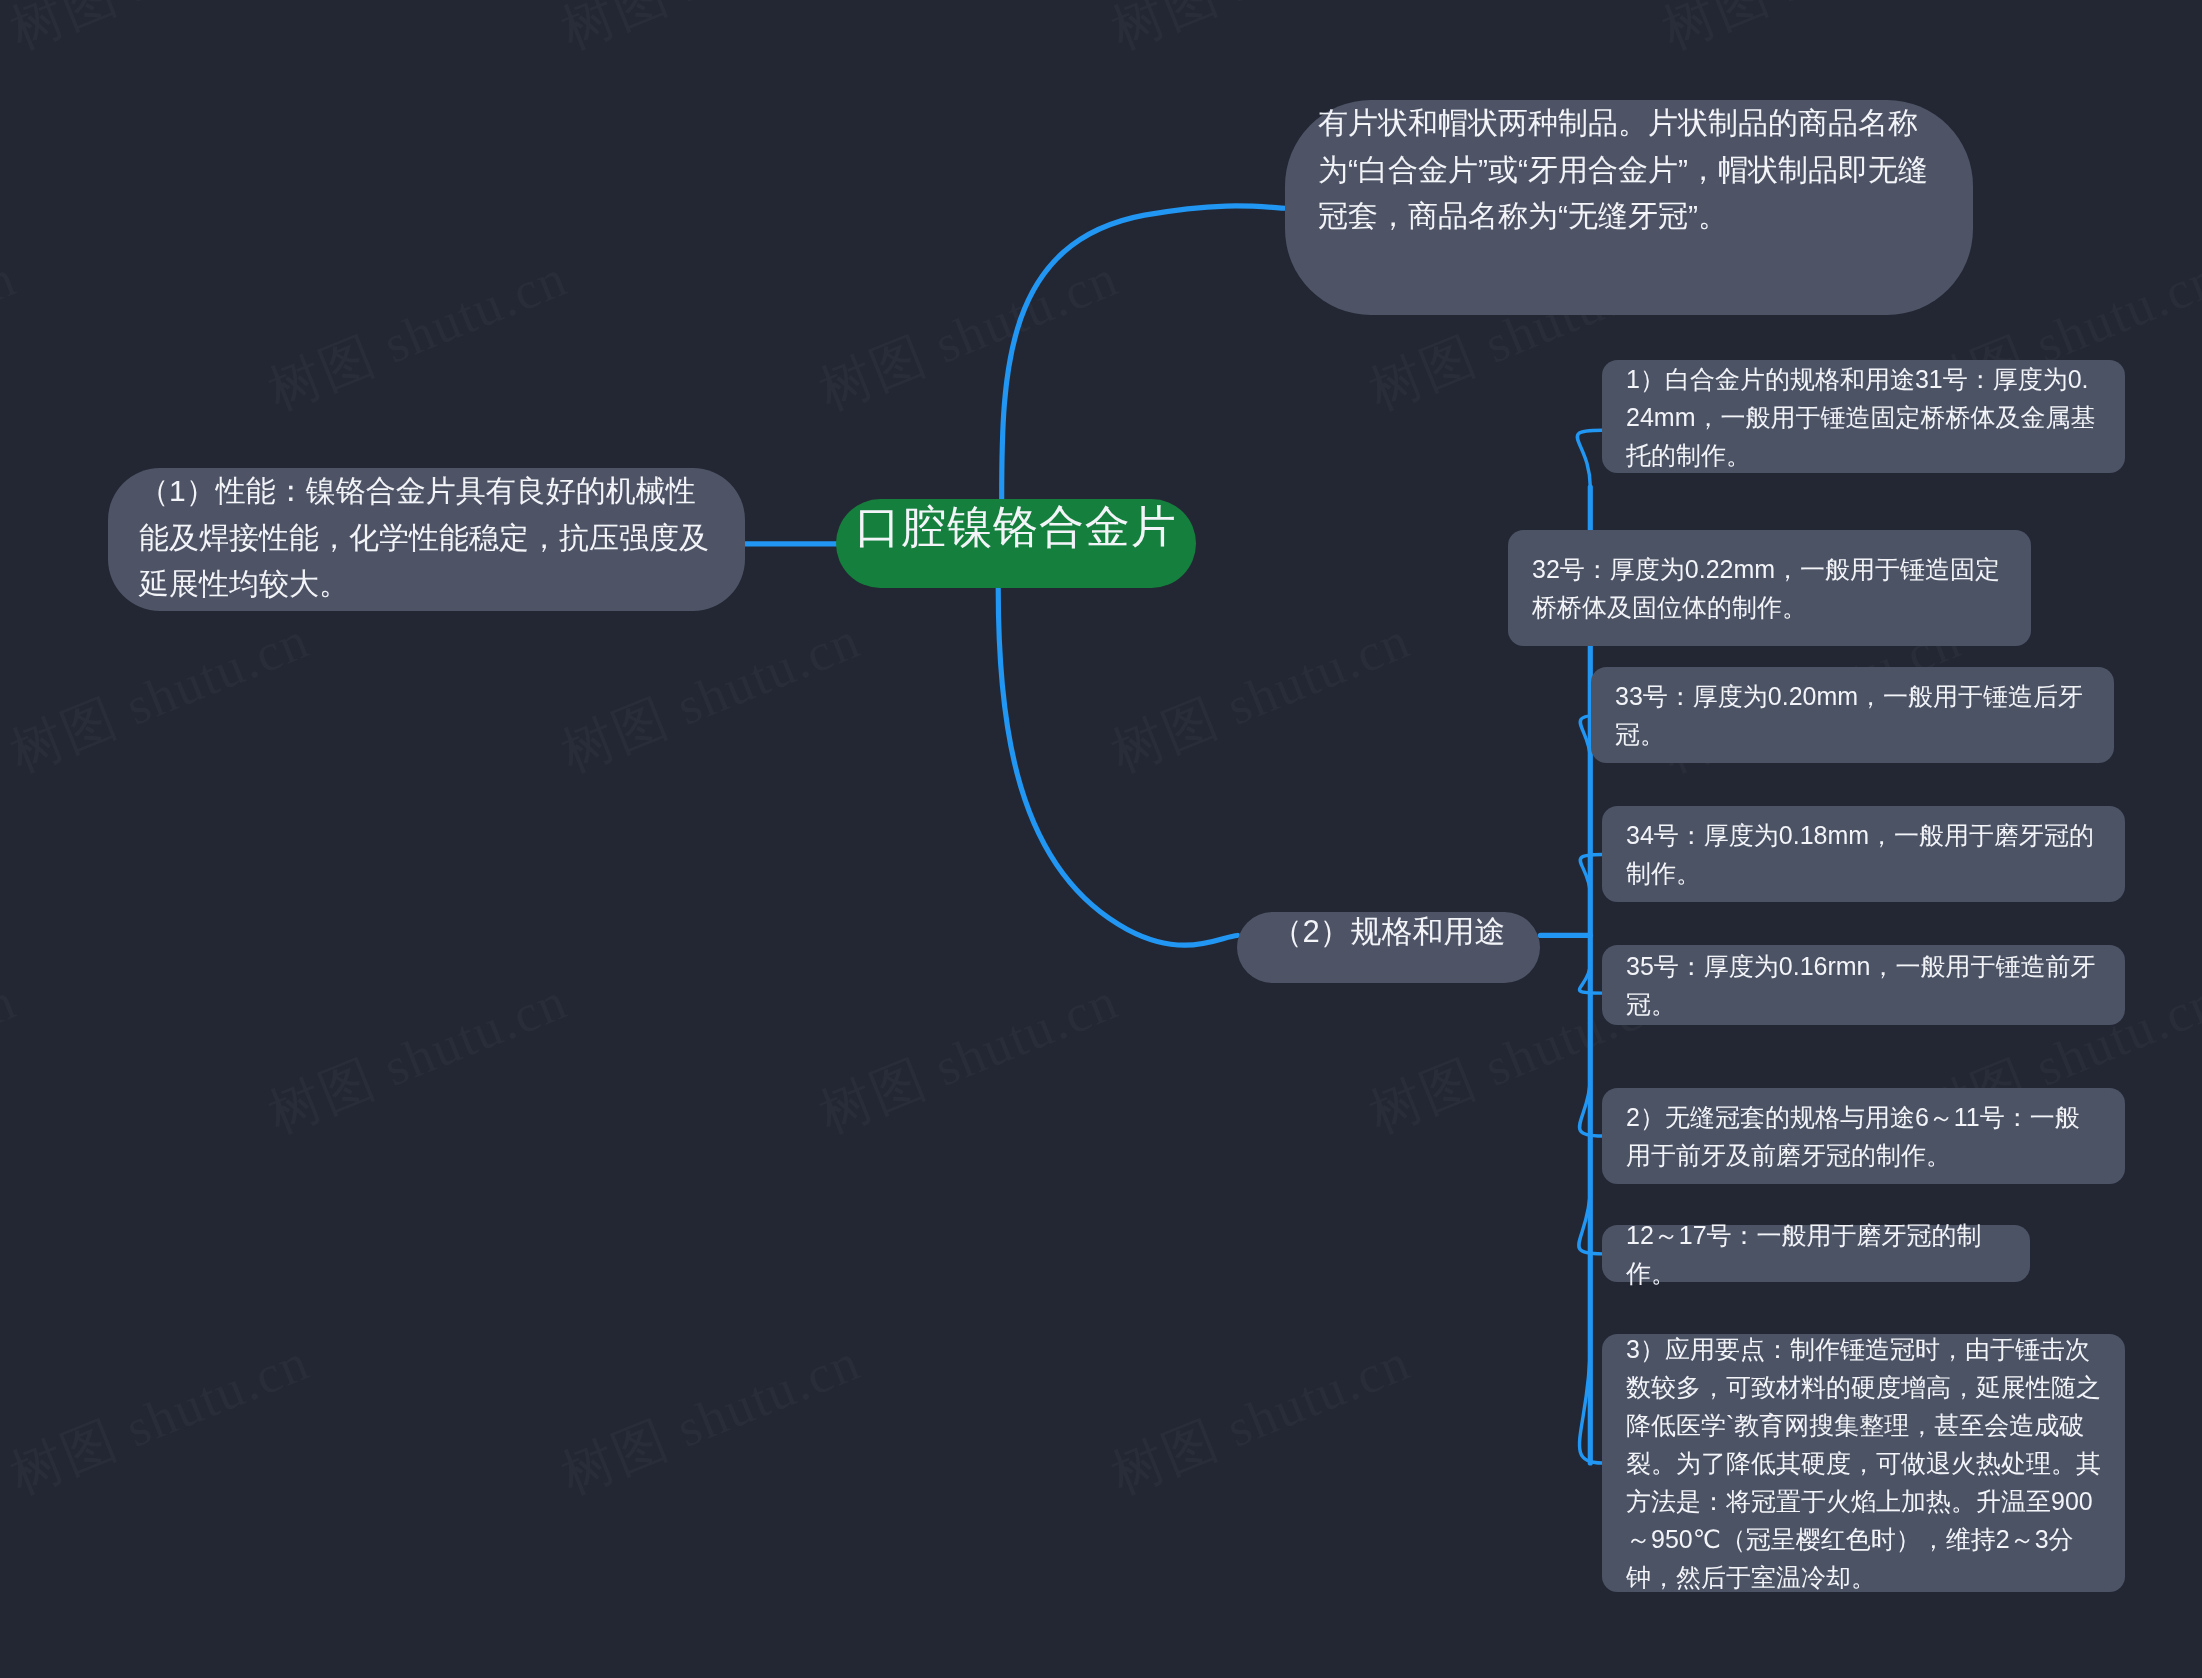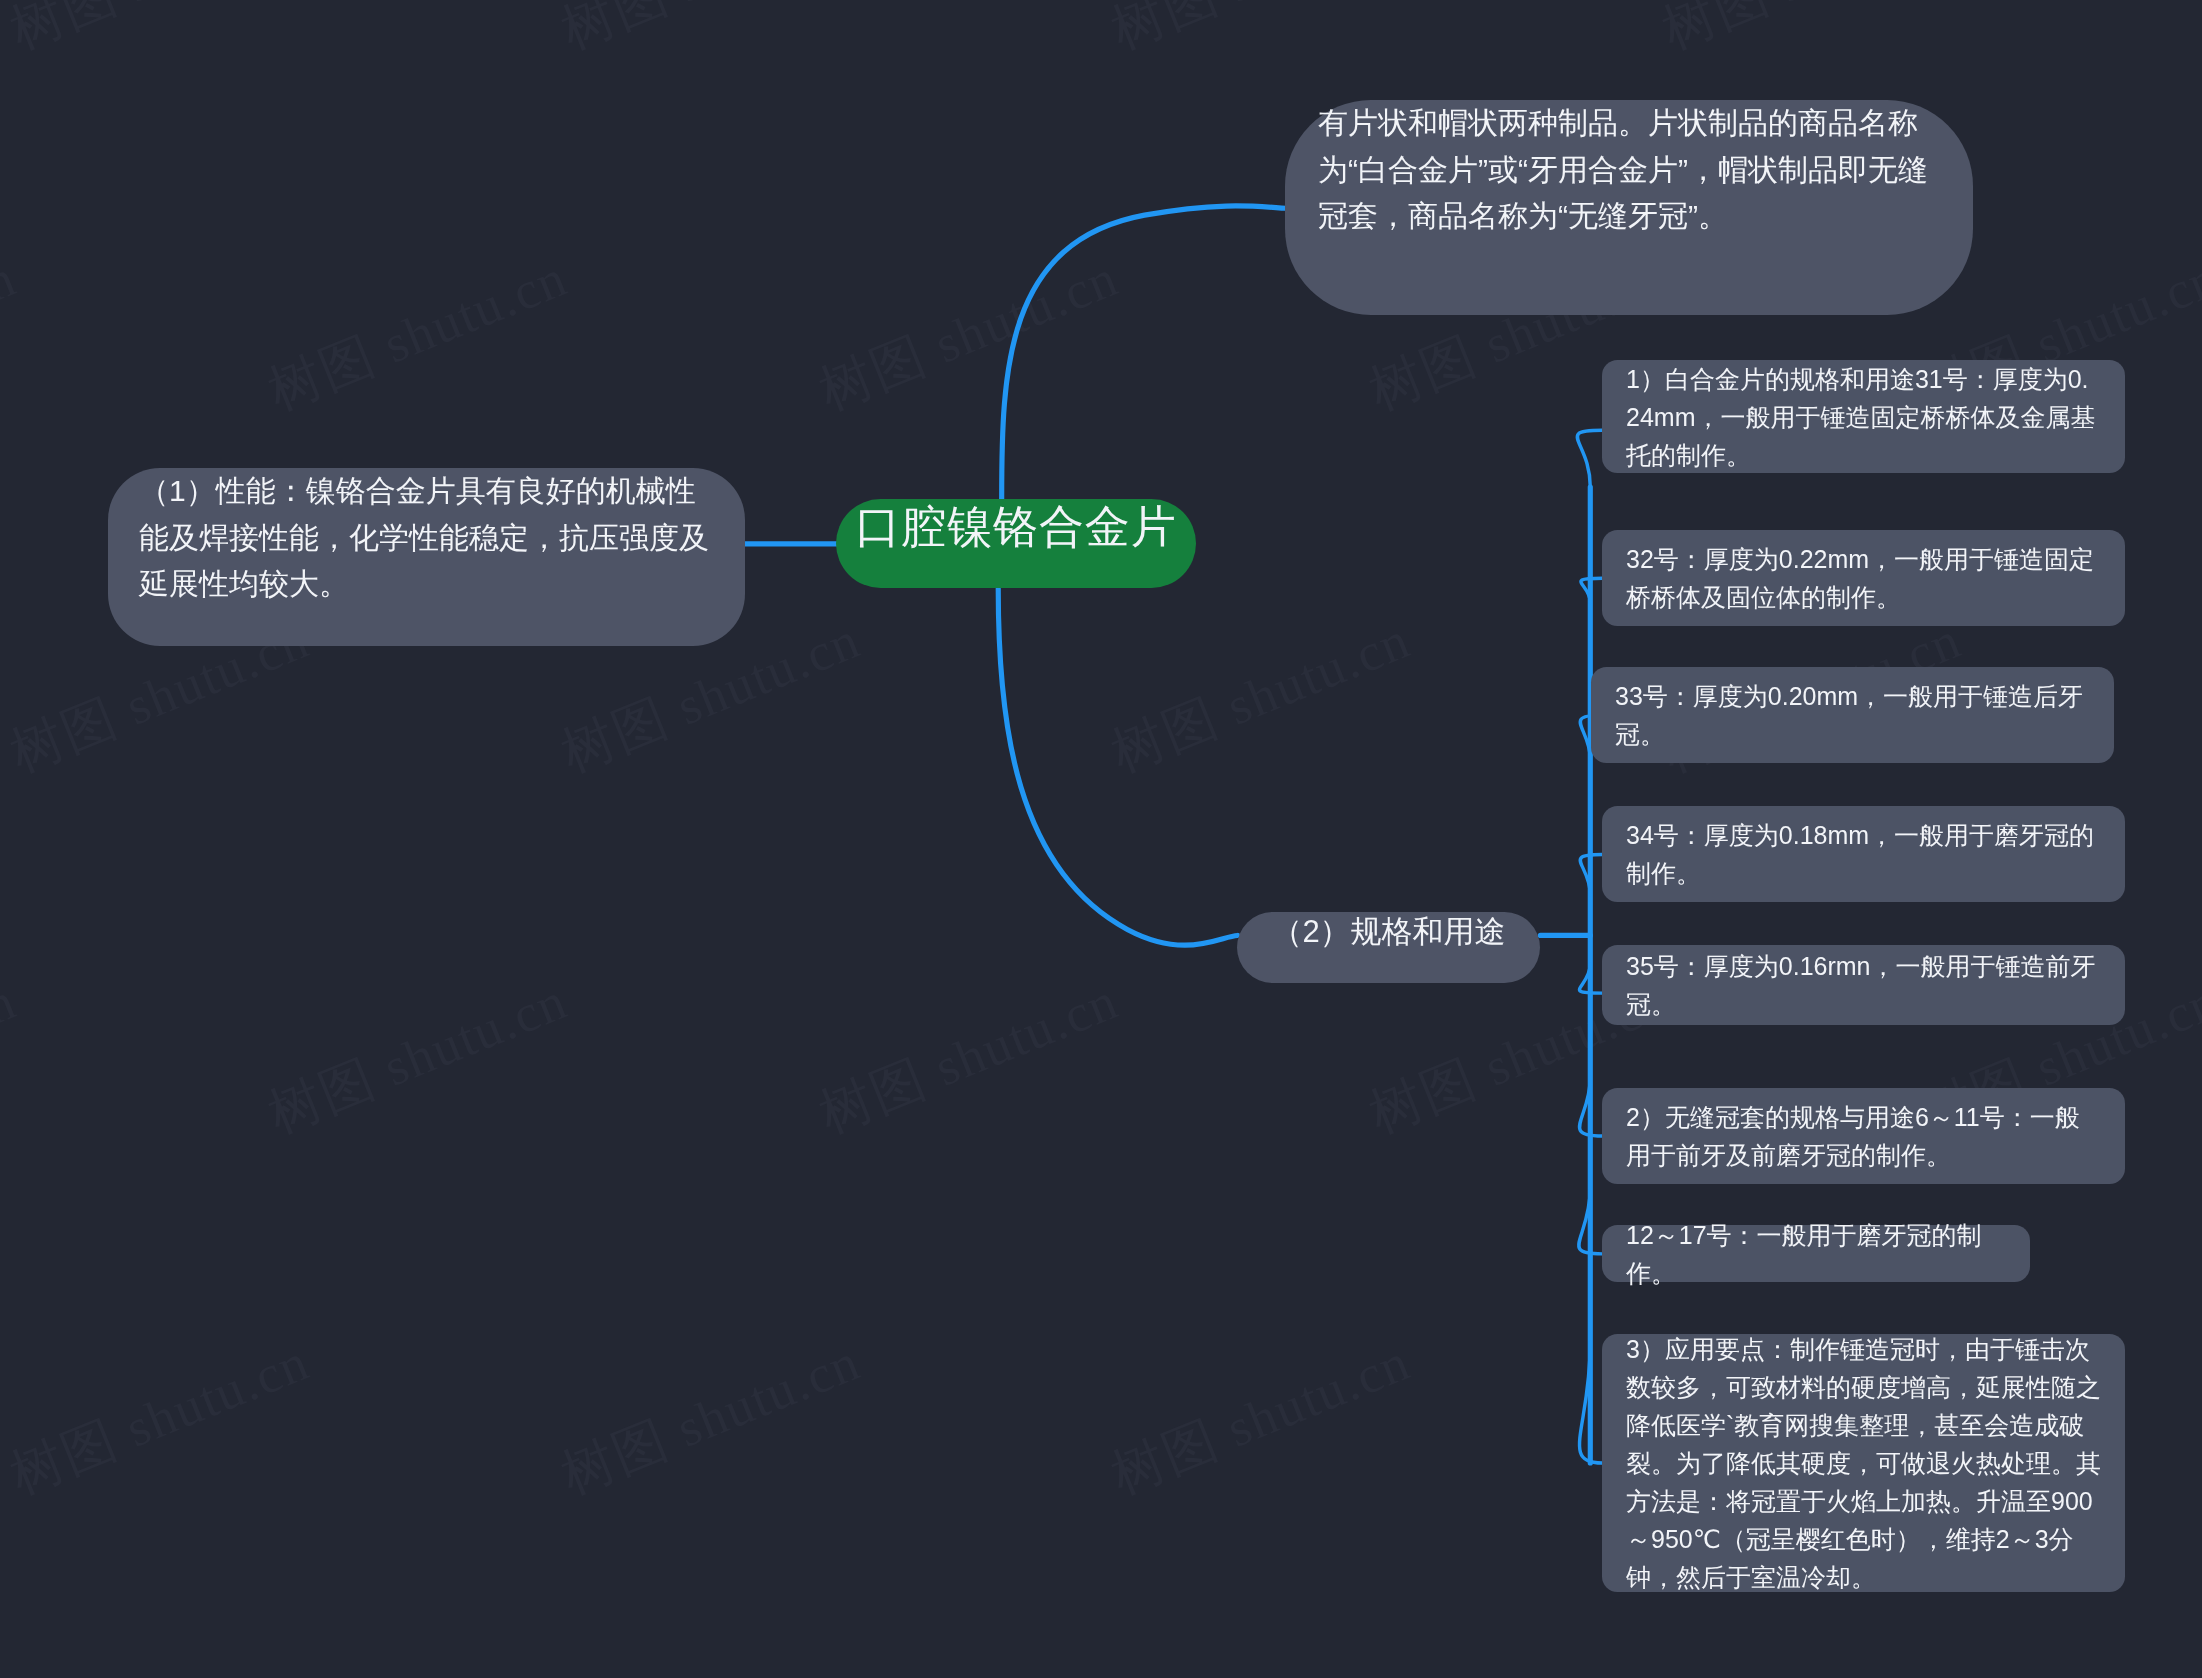--- a/index.html
+++ b/index.html
@@ -100,21 +100,21 @@
   
   .branch {
     border-radius: 48px;
     background: #4e5466;
   }
 
   #node-perf {
     left: 108px;
     top: 468px;
     width: 637px;
-    height: 178px;
+    height: 143px;
     padding: 0 31px;
     border-radius: 52px;
   }
   #node-perf .node-text {
     font-size: 30px;
     line-height: 1.55;
     text-align: left;
   }
 
   #node-spec {
@@ -153,21 +153,21 @@
     align-items: flex-start;
     flex-direction: column;
     justify-content: center;
   }
   .leaf .node-text {
     font-size: 25px;
     line-height: 1.52;
   }
 
   #leaf-1  { left: 1602px; top: 360px;  width: 523px; height: 113px; }
-  #leaf-2  { left: 1602px; top: 530px;  width: 523px; height: 96px; }
+  #leaf-2  { left: 1508px; top: 530px;  width: 523px; height: 116px; }
   #leaf-3  { left: 1580px; top: 667px;  width: 523px; height: 96px; margin-left: 11px; }
   #leaf-4  { left: 1602px; top: 806px;  width: 523px; height: 96px; }
   #leaf-5  { left: 1602px; top: 945px; width: 523px; height: 80px; }
   #leaf-6  { left: 1602px; top: 1088px; width: 523px; height: 96px; align-items: flex-end; }
   #leaf-7  { left: 1602px; top: 1225px; width: 428px; height: 57px;  }
   #leaf-8  { left: 1602px; top: 1334px; width: 523px; height: 258px; }
 </style>
 </head>
 <body>
 

